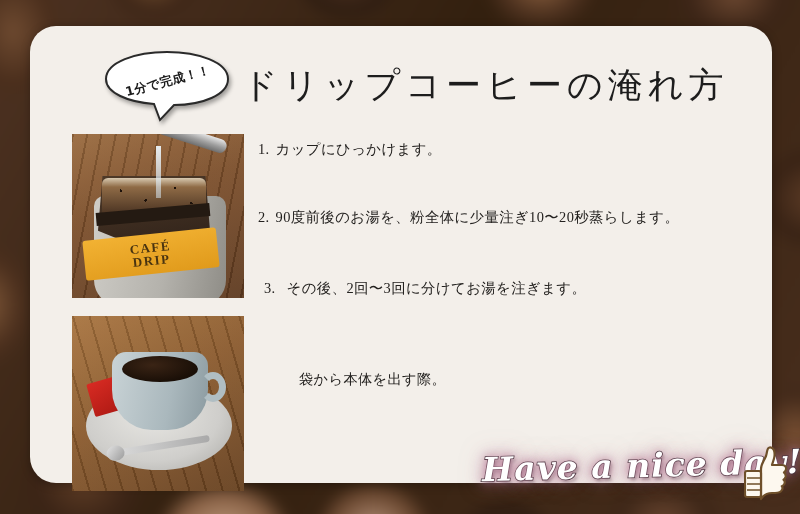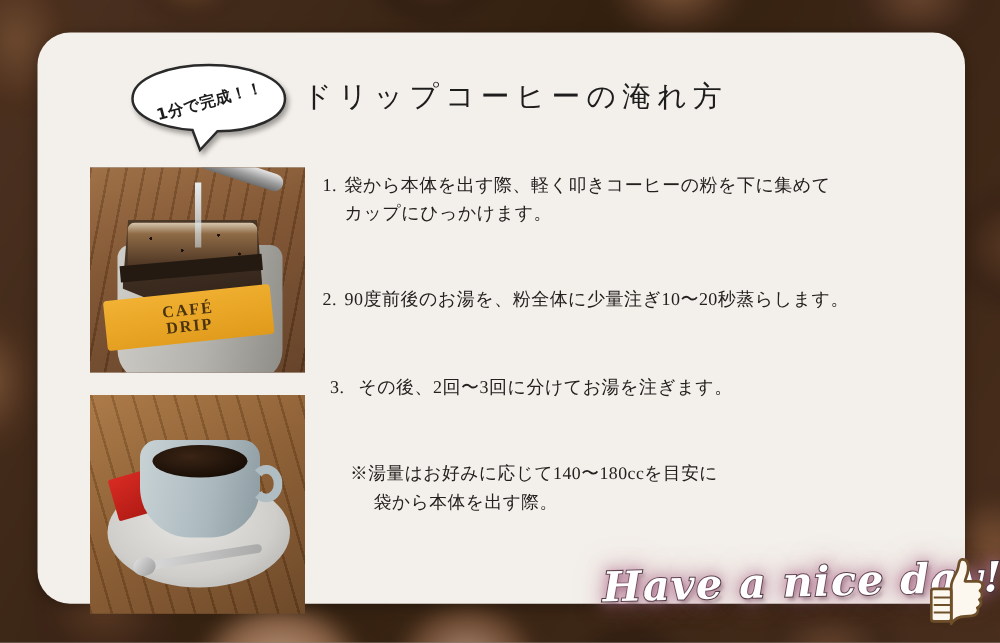--- a/index.html
+++ b/index.html
@@ -72,21 +72,21 @@
     transform: rotate(-15deg);
     white-space: nowrap;
   }
 
   
   .title {
     position: absolute;
     left: 212px;
     top: 36px;
     font-family: "Liberation Serif", "DejaVu Serif", serif;
-    font-size: 23px;
+    font-size: 35px;
     color: #1d1d1d;
     letter-spacing: 5px;
     white-space: nowrap;
   }
 
   
   .photo {
     position: absolute;
     left: 42px;
     width: 172px;
@@ -278,21 +278,20 @@
     <div class="p2-coffee"></div>
     <div class="p2-spoon"></div>
     <span class="sr">ソーサーに乗ったコーヒーカップの写真</span>
   </div>
 
   <div class="steps">
 
     <div class="step step-1">
       <div class="step-num">1.</div>
       <div class="step-body">
-        <div>袋から本体を出す際、軽く叩きコーヒーの粉を下に集めて</div>
         <div>カップにひっかけます。</div>
       </div>
     </div>
 
     <div class="step step-2">
       <div class="step-num">2.</div>
       <div class="step-body">
         <div>90度前後のお湯を、粉全体に少量注ぎ10〜20秒蒸らします。</div>
       </div>
     </div>
@@ -300,21 +299,20 @@
     <div class="step step-3">
       <div class="step-num">3.</div>
       <div class="step-body">
         <div>その後、2回〜3回に分けてお湯を注ぎます。</div>
       </div>
     </div>
 
   </div>
 
   <div class="note">
-    <div>※湯量はお好みに応じて140〜180ccを目安に</div>
     <div class="note-line2">袋から本体を出す際。</div>
   </div>
 
   <div class="hand-wrap">
     <div class="hand-text">Have a nice day!</div>
     <span class="thumb-icon">
       <svg width="44" height="56" viewBox="0 0 44 56">
         <path d="M17 54 L17 24 C17 19 20 16 22 11 C23.5 7 22.5 3 25.5 2.5
                  C29.5 2 31 6 30.5 11 C30.2 14.5 28.5 17.5 28 20
                  L38 20 C41 20 42.5 22 42 24.5 C41.6 26.4 40 27.5 40 27.5

